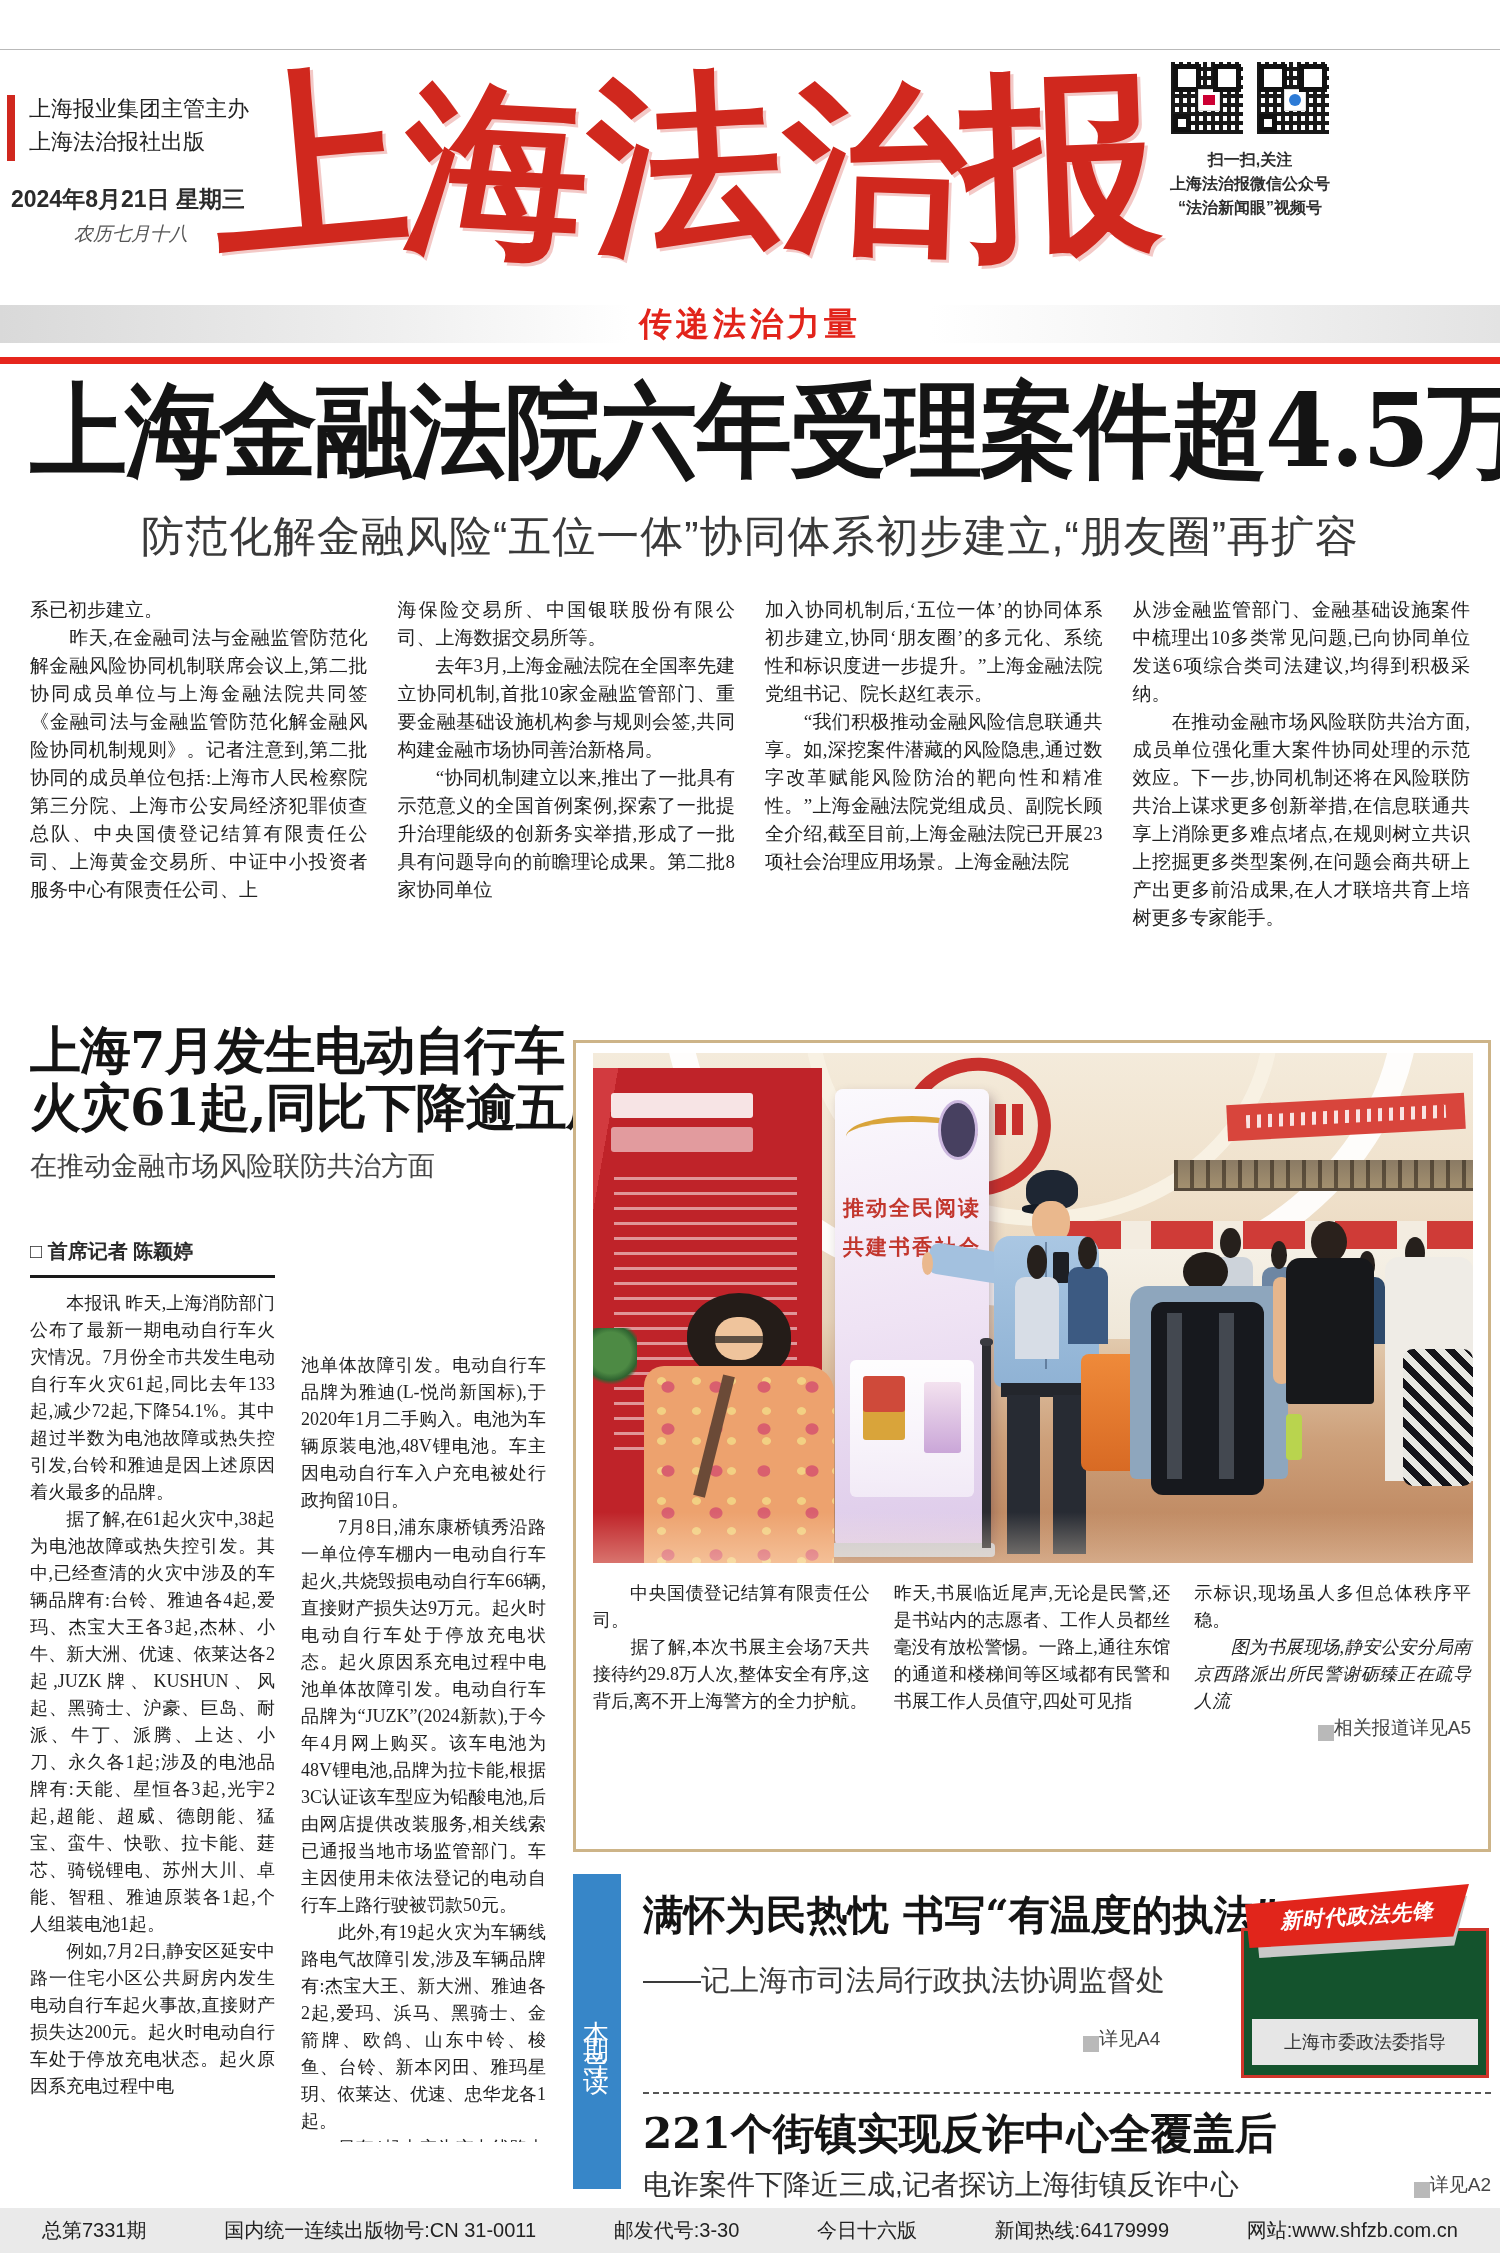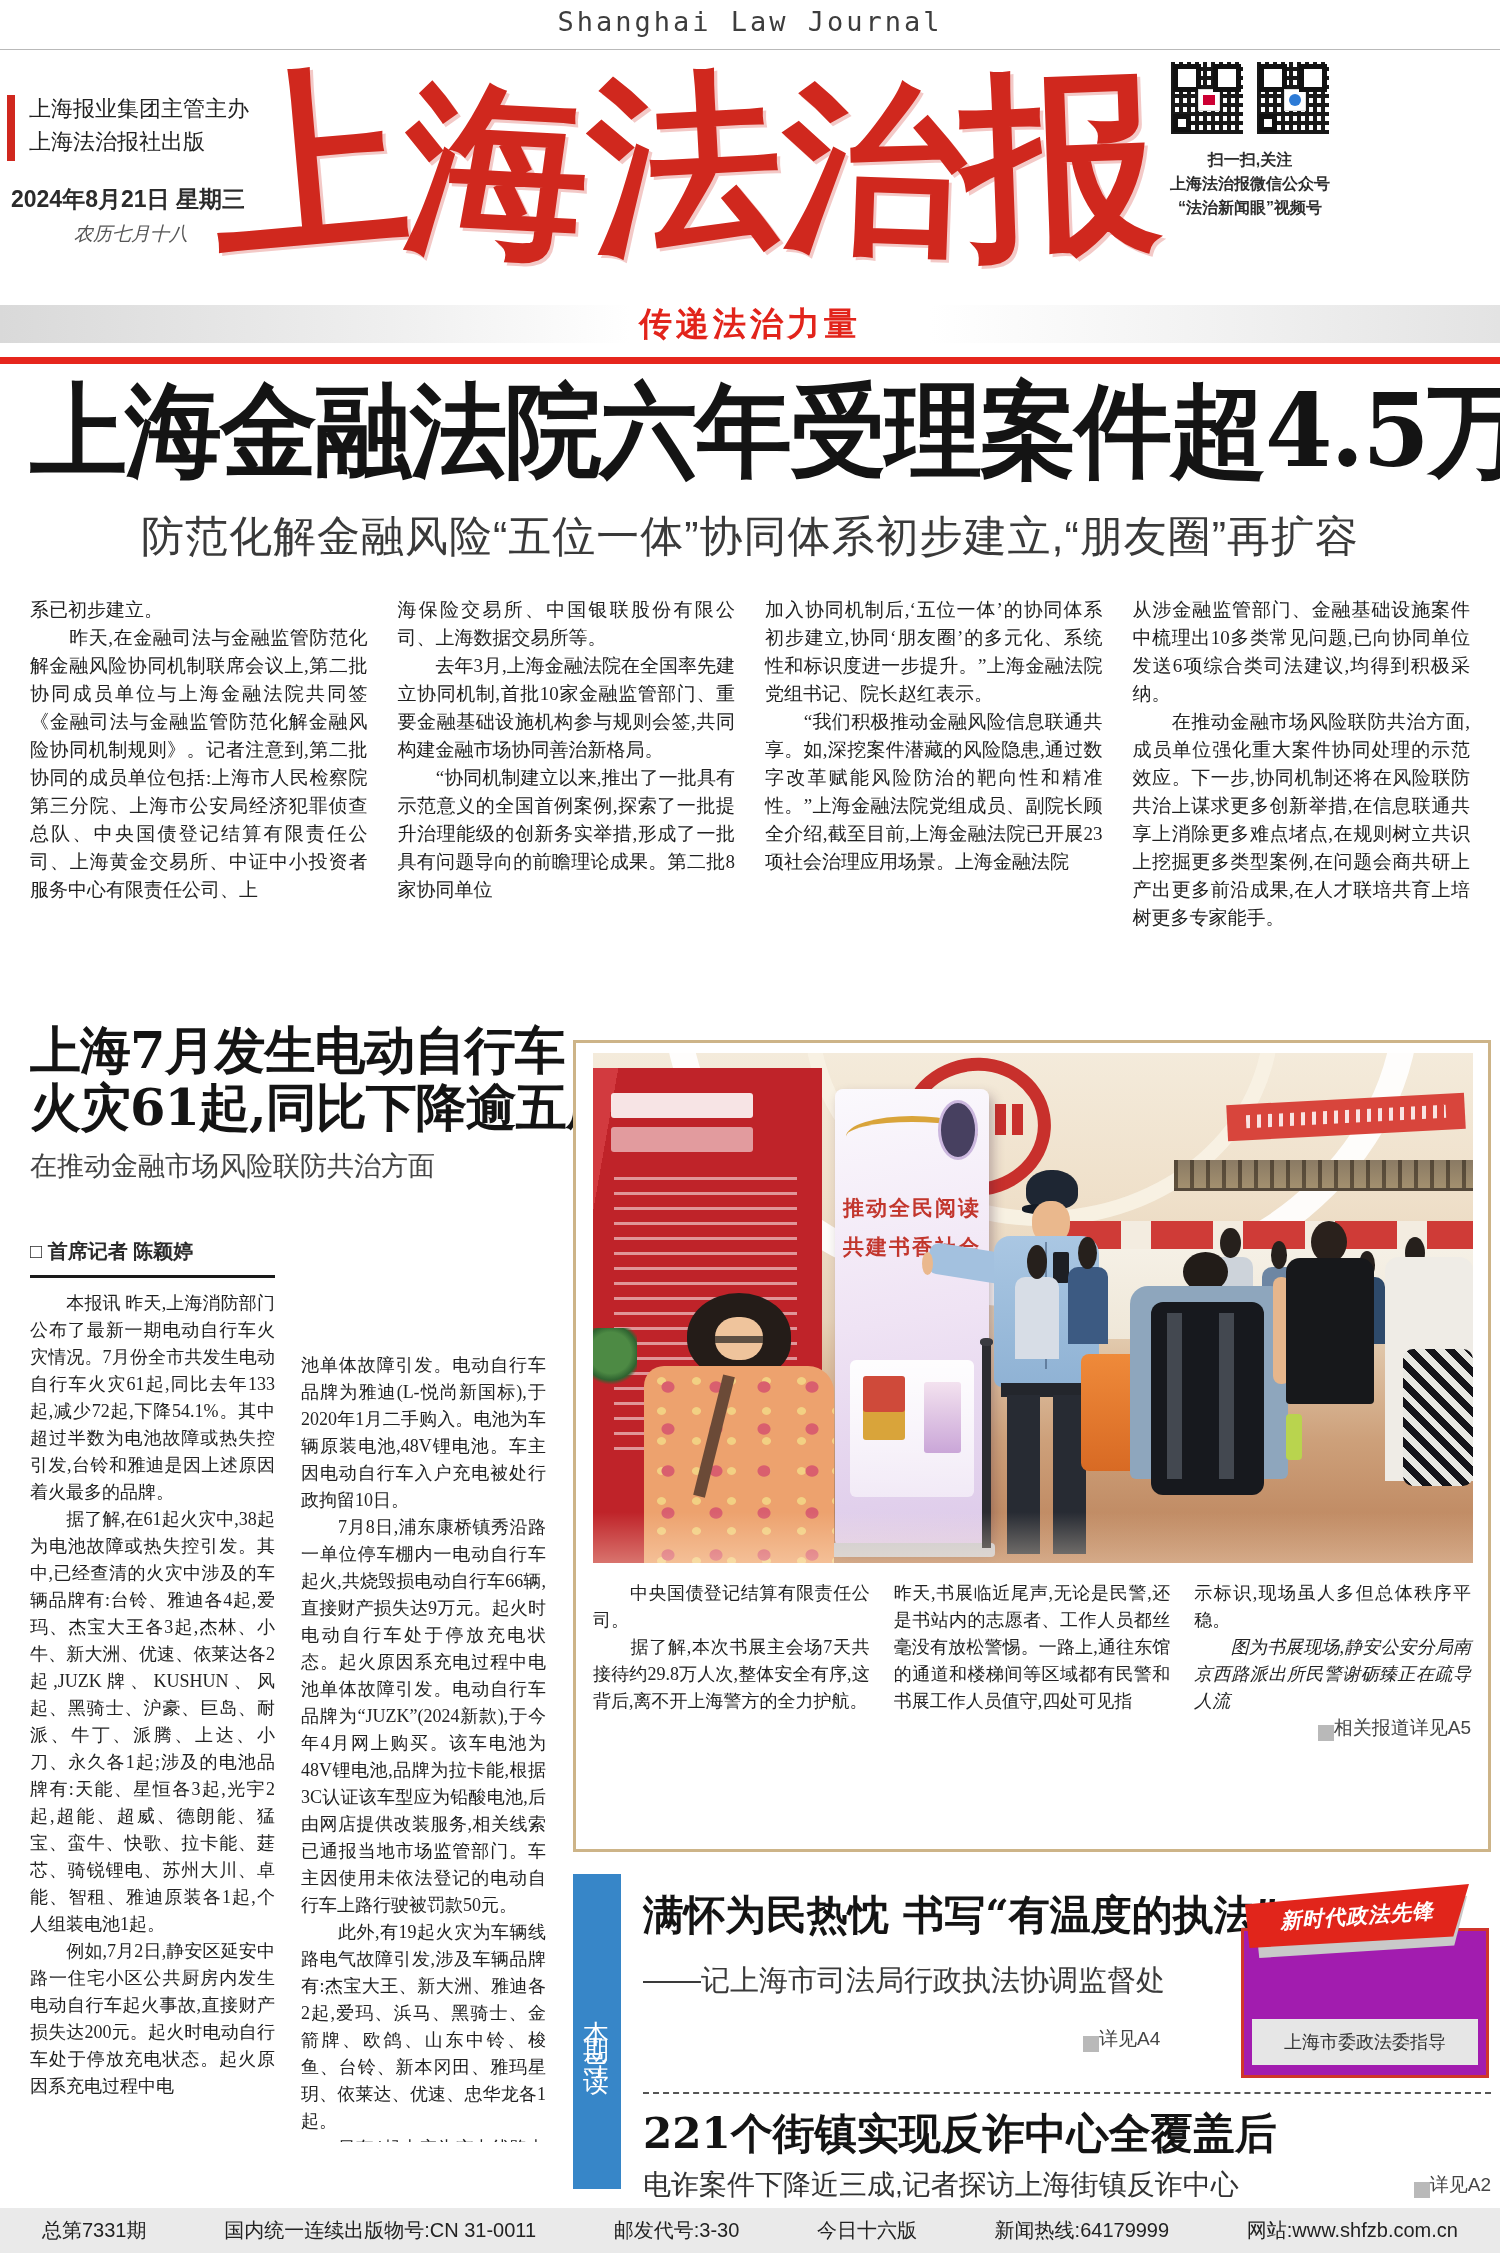--- a/index.html
+++ b/index.html
@@ -208,42 +208,41 @@
     font-family:"Liberation Sans","DejaVu Sans",sans-serif; }
   .dg-see1 { position:absolute; left:440px; top:152px; }
   .badge { position:absolute; right:0; top:6px; width:250px; height:200px; }
   .badge-shadow { position:absolute; left:14px; top:16px; width:212px; height:62px; background:#c9c9c9;
     clip-path:polygon(0 30%,100% 0,94% 80%,2% 100%); }
   .badge-flag { position:absolute; left:4px; top:4px; width:224px; height:64px; background:#e1251b;
     clip-path:polygon(0 32%,100% 0,93% 82%,2% 100%); display:flex; align-items:center; justify-content:center; }
   .badge-flag span { color:#fff; font-style:italic; font-weight:bold; font-size:21px;
     letter-spacing:1px; transform:rotate(-4deg); font-family:"DejaVu Serif",serif; }
   .badge-box { position:absolute; left:0; top:48px; width:248px; height:150px;
-    border:3px solid #d0352b; background:#a21caf; }
+    border:3px solid #d0352b; background:#14532d; }
   .badge-strip { position:absolute; left:8px; right:8px; bottom:10px; height:46px; background:#e6e6e6;
     display:flex; align-items:center; justify-content:center; font-size:18px; color:#333;
     font-family:"Liberation Sans","DejaVu Sans",sans-serif; }
   .dg-dash { position:absolute; left:0; right:0; top:218px; border-top:2px dashed #555; }
   .dg-h2 { position:absolute; top:232px; font-size:42px; font-weight:900; color:#141414;
     font-family:"DejaVu Serif",serif; white-space:nowrap; }
   .dg-row2 { position:absolute; top:292px; left:0; right:0; display:flex;
     justify-content:space-between; align-items:center; }
   .dg-sub2 { font-size:28px; color:#333; font-family:"Liberation Sans","DejaVu Sans",sans-serif; }
   
   .foot { position:absolute; left:0; top:2208px; width:100%; height:45px; background:#eaeaea;
     display:flex; align-items:center; }
   .foot-inner { display:flex; width:100%; justify-content:space-between; padding:0 42px;
     font-family:"Liberation Sans","DejaVu Sans",sans-serif; font-size:20px; color:#222; }
 </style>
 </head>
 <body>
 
 <div class="page">
 
-  <div class="en-title">Shanghai Law Journal</div>
   <div class="top-rule"></div>
 
   <div class="pub">
     <div class="pub-bar"></div>
     <div class="pub-lines">
       <div>上海报业集团主管主办</div>
       <div>上海法治报社出版</div>
     </div>
     <div class="date">2024年8月21日  星期三</div>
     <div class="lunar">农历七月十八</div>

